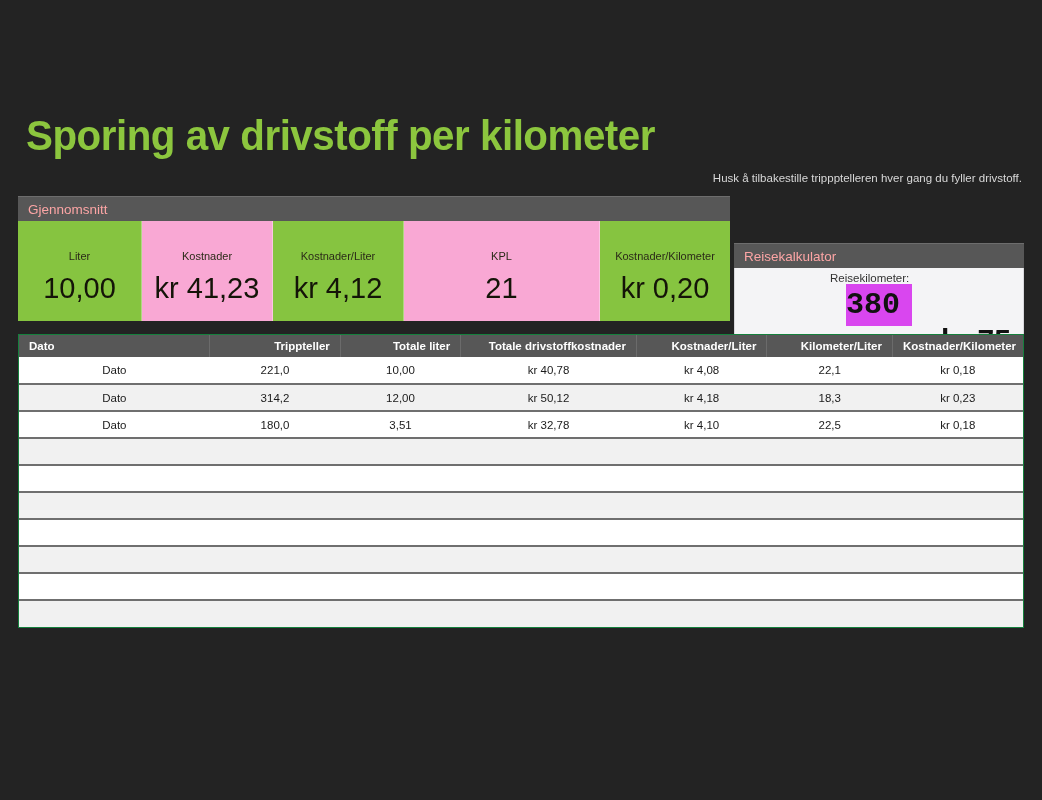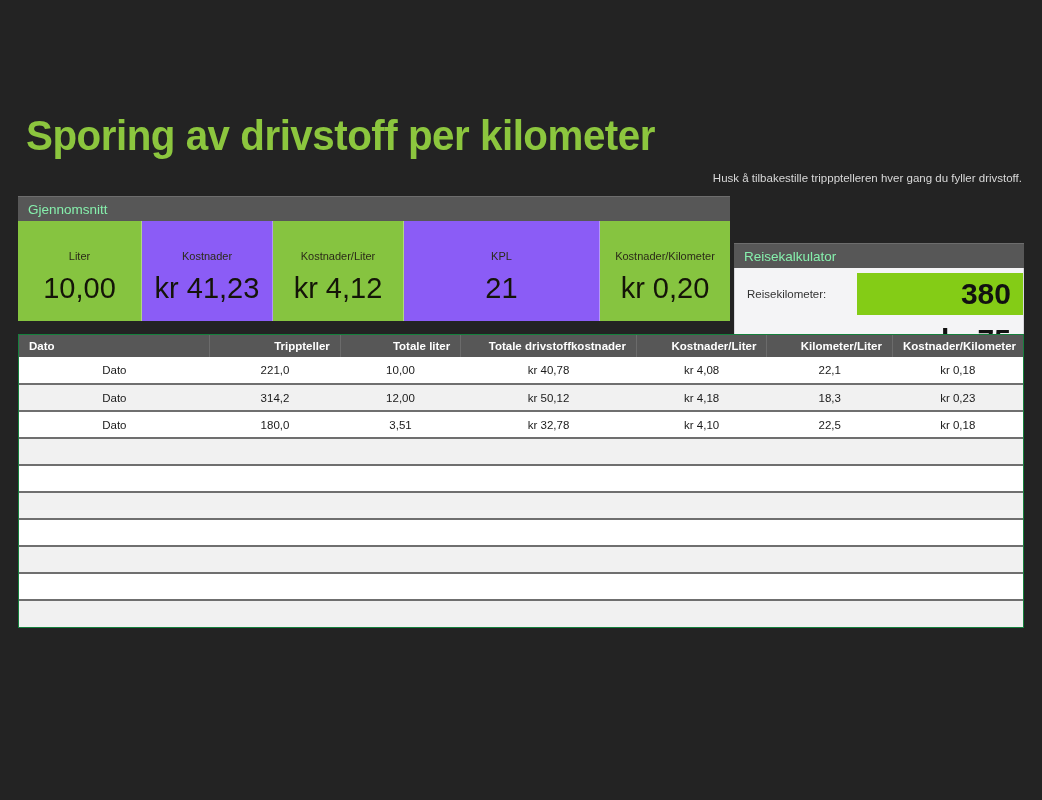--- a/index.html
+++ b/index.html
@@ -38,21 +38,21 @@
     left: 18px; top: 196px;
     width: 1006px;
     display: flex;
     gap: 4px;
   }
   .avg-panel { width: 712px; }
   .calc-panel { width: 290px; margin-top: 47px; }
 
   .panel-head {
     background: #575757;
-    color: #86efac;
+    color: #fca5a5;
     font-size: 13.5px;
     padding: 4px 0 4px 10px;
     height: 25px;
     line-height: 17px;
     border-top: 1px solid #6d6d6d;
     white-space: nowrap;
   }
 
   
   .avg-row { display: flex; height: 100px; }
@@ -61,21 +61,21 @@
     display: flex;
     flex-direction: column;
     align-items: center;
     justify-content: flex-start;
     border-right: 1px solid rgba(255,255,255,0.35);
     padding-top: 29px;
     overflow: hidden;
   }
   .avg-cell:last-child { border-right: none; }
   .avg-cell.green  { background: #86C440; }
-  .avg-cell.yellow { background: #8b5cf6; }
+  .avg-cell.yellow { background: #f9a8d4; }
   .avg-label {
     font-size: 11px;
     color: #2b2b18;
     line-height: 13px;
     margin-bottom: 9px;
     white-space: nowrap;
   }
   .avg-value {
     font-size: 29px;
     color: #141408;
@@ -91,40 +91,40 @@
     border-top: none;
     position: relative;
   }
   .calc-line {
     position: absolute;
     left: 0; right: 0;
     height: 44px;
     display: flex;
     align-items: center;
   }
-  .calc-line.first { top: 4px; }
+  .calc-line.first { top: 4px; flex-direction: column; }
   .calc-line.second { top: 50px; }
   .calc-label {
     width: 122px;
     padding-left: 12px;
     font-size: 11.5px;
     color: #333;
     white-space: nowrap;
   }
   .calc-value {
     flex: 1;
     text-align: right;
     padding-right: 12px;
     font-size: 30px;
     font-weight: bold;
     color: #111;
     line-height: 42px;
     white-space: nowrap;
   }
-  .calc-line.first .calc-value { background: #84cc16; }
+  .calc-line.first .calc-value { background: #d946ef; font-family: Liberation Mono, monospace; }
 
   
   .table-wrap {
     position: absolute;
     left: 18px; top: 334px;
     width: 1006px;
     border: 1px solid #15803d;
     background: #ffffff;
   }
   table.data { width: 100%; border-collapse: collapse; table-layout: fixed; }

